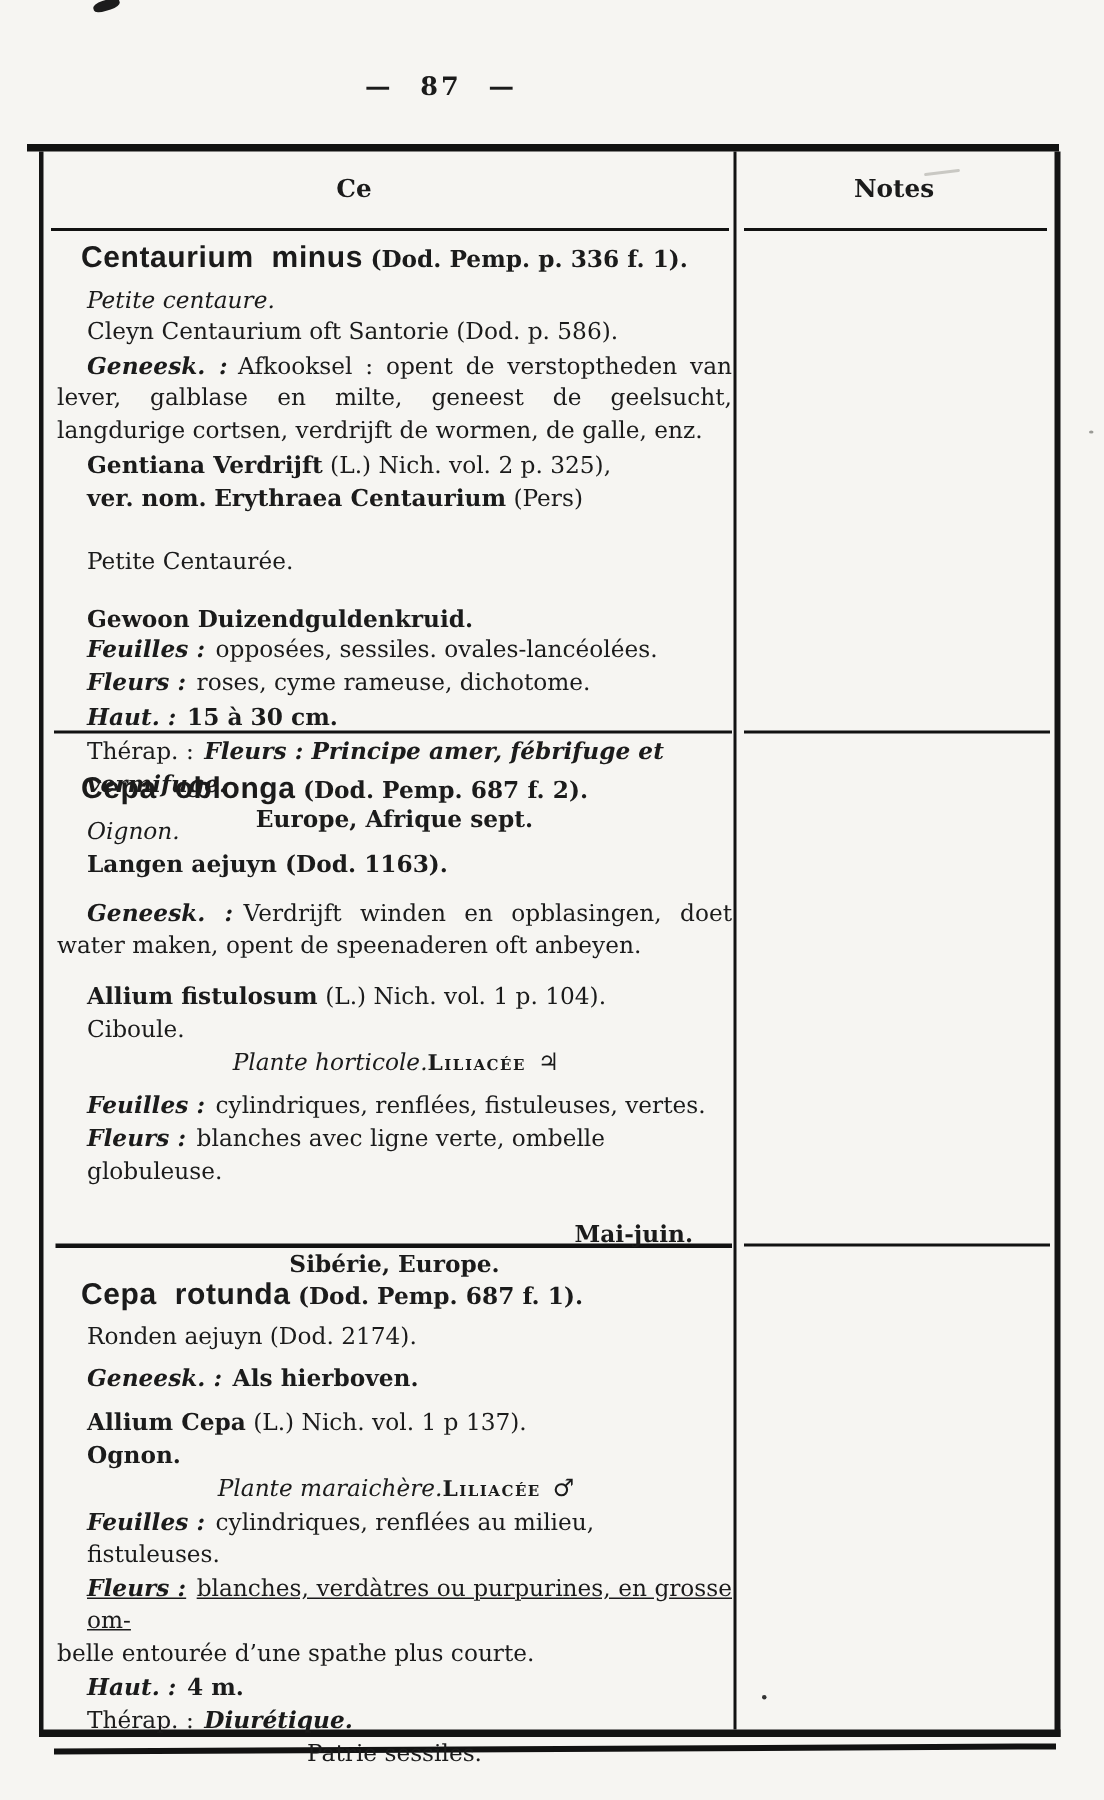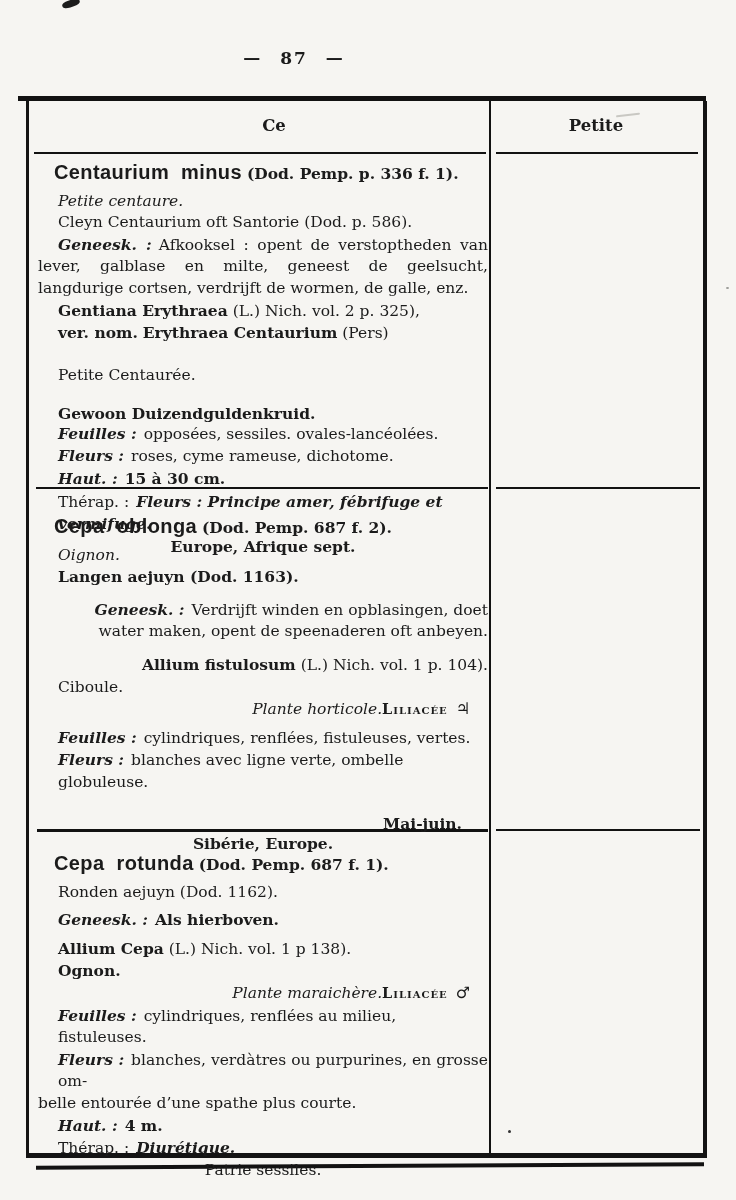--- a/index.html
+++ b/index.html
@@ -36,40 +36,40 @@
   .ln{padding-left:20px;}
   .flush{padding-left:0;}
   .para{text-align:justify;text-indent:20px;}
   .center{text-align:center;padding-left:0;}
   .right{text-align:right;padding-right:26px;}
   .tight{line-height:18px;margin-top:21px;}
   .it{font-style:italic;}
   .b{font-weight:700;}
   .bi{font-weight:700;font-style:italic;}
   .gap-sm{margin-top:6px;}
-  .gap-md{margin-top:11px;text-align:right;}
+  .gap-md{margin-top:11px;}
   .lbl{margin-right:7px;}
-  .flex-line{display:flex;justify-content:flex-end;padding-left:20px;padding-right:18px;align-items:baseline;}
+  .flex-line{display:flex;justify-content:center;padding-left:20px;padding-right:18px;align-items:baseline;}
   .family{font-variant:small-caps;font-weight:700;font-size:14.5px;letter-spacing:1px;}
   .sym{font-family:"DejaVu Sans",sans-serif;font-size:16px;font-weight:400;margin-left:8px;}
-  .justify-last{text-align:justify;text-align-last:justify;}
+  .justify-last{text-align:justify;text-align-last:justify;text-decoration:underline;}
   
   .speck{position:absolute;background:#1c1c1c;border-radius:50%;}
 </style>
 </head>
 <body>
 
 <div class="page-number">— 87 —</div>
 
 <div class="rule" style="left:18px;top:96px;width:688px;height:5px;"></div>
 <div class="table-box"></div>
 <div class="rule" style="left:489px;top:101px;width:2px;height:1052px;"></div>
 
-<div class="col-header" style="left:26px;width:420px;margin-left:38px;">Ce</div>
-<div class="col-header" style="left:491px;width:210px;">Petite</div>
+<div class="col-header" style="left:26px;width:420px;">Ce</div>
+<div class="col-header" style="left:491px;width:210px;">Notes</div>
 
 <div class="rule" style="left:34px;top:152px;width:452px;height:2px;"></div>
 <div class="rule" style="left:496px;top:152px;width:202px;height:2px;"></div>
 
 <div class="rule" style="left:36px;top:487px;width:452px;height:2px;"></div>
 <div class="rule" style="left:496px;top:487px;width:204px;height:2px;"></div>
 <div class="rule" style="left:37px;top:829px;width:451px;height:3px;"></div>
 <div class="rule" style="left:496px;top:829px;width:204px;height:2px;"></div>
 
 <div class="rule" style="left:36px;top:1164px;width:668px;height:4px;transform:rotate(-0.3deg);"></div>
@@ -78,21 +78,21 @@
   <div class="entry-heading">
     <span class="sciname">Centaurium minus</span>
     <span class="heading-ref">(Dod. Pemp. p. 336 f. 1).</span>
   </div>
   <div class="ln it">Petite centaure.</div>
   <div class="ln">Cleyn Centaurium oft Santorie (Dod. p. 586).</div>
   <div class="para">
     <span class="bi lbl">Geneesk. :</span><span>Afkooksel : opent de verstoptheden van lever, galblase en milte, geneest de geelsucht, langdurige cortsen, verdrijft de wormen, de galle, enz.</span>
   </div>
   <div class="ln">
-    <span class="b">Gentiana Erythraea</span>
+    <span class="b">Gentiana Verdrijft</span>
     <span>(L.) Nich. vol. 2 p. 325),</span>
   </div>
   <div class="ln">
     <span class="b">ver. nom.</span>
     <span class="b">Erythraea Centaurium</span>
     <span>(Pers)</span>
   </div>
   <div class="ln tight">Petite Centaurée.</div>
   <div class="ln tight b">Gewoon Duizendguldenkruid.</div>
   <div class="ln">
@@ -137,27 +137,27 @@
   </div>
   <div class="right b tight">Mai-juin.</div>
   <div class="center b">Sibérie, Europe.</div>
 </div>
 
 <div class="entry" style="left:38px;top:853px;">
   <div class="entry-heading">
     <span class="sciname">Cepa rotunda</span>
     <span class="heading-ref">(Dod. Pemp. 687 f. 1).</span>
   </div>
-  <div class="ln">Ronden aejuyn (Dod. 1162).</div>
+  <div class="ln">Ronden aejuyn (Dod. 2174).</div>
   <div class="ln gap-sm">
     <span class="bi lbl">Geneesk. :</span><span class="b">Als hierboven.</span>
   </div>
   <div class="ln gap-sm">
     <span class="b">Allium Cepa</span>
-    <span>(L.) Nich. vol. 1 p 138).</span>
+    <span>(L.) Nich. vol. 1 p 137).</span>
   </div>
   <div class="ln b">Ognon.</div>
   <div class="flex-line">
     <span class="it">Plante maraichère.</span>
     <span><span class="family">Liliacée</span><span class="sym">♂</span></span>
   </div>
   <div class="ln">
     <span class="bi lbl">Feuilles :</span><span>cylindriques, renflées au milieu, fistuleuses.</span>
   </div>
   <div class="ln justify-last">

